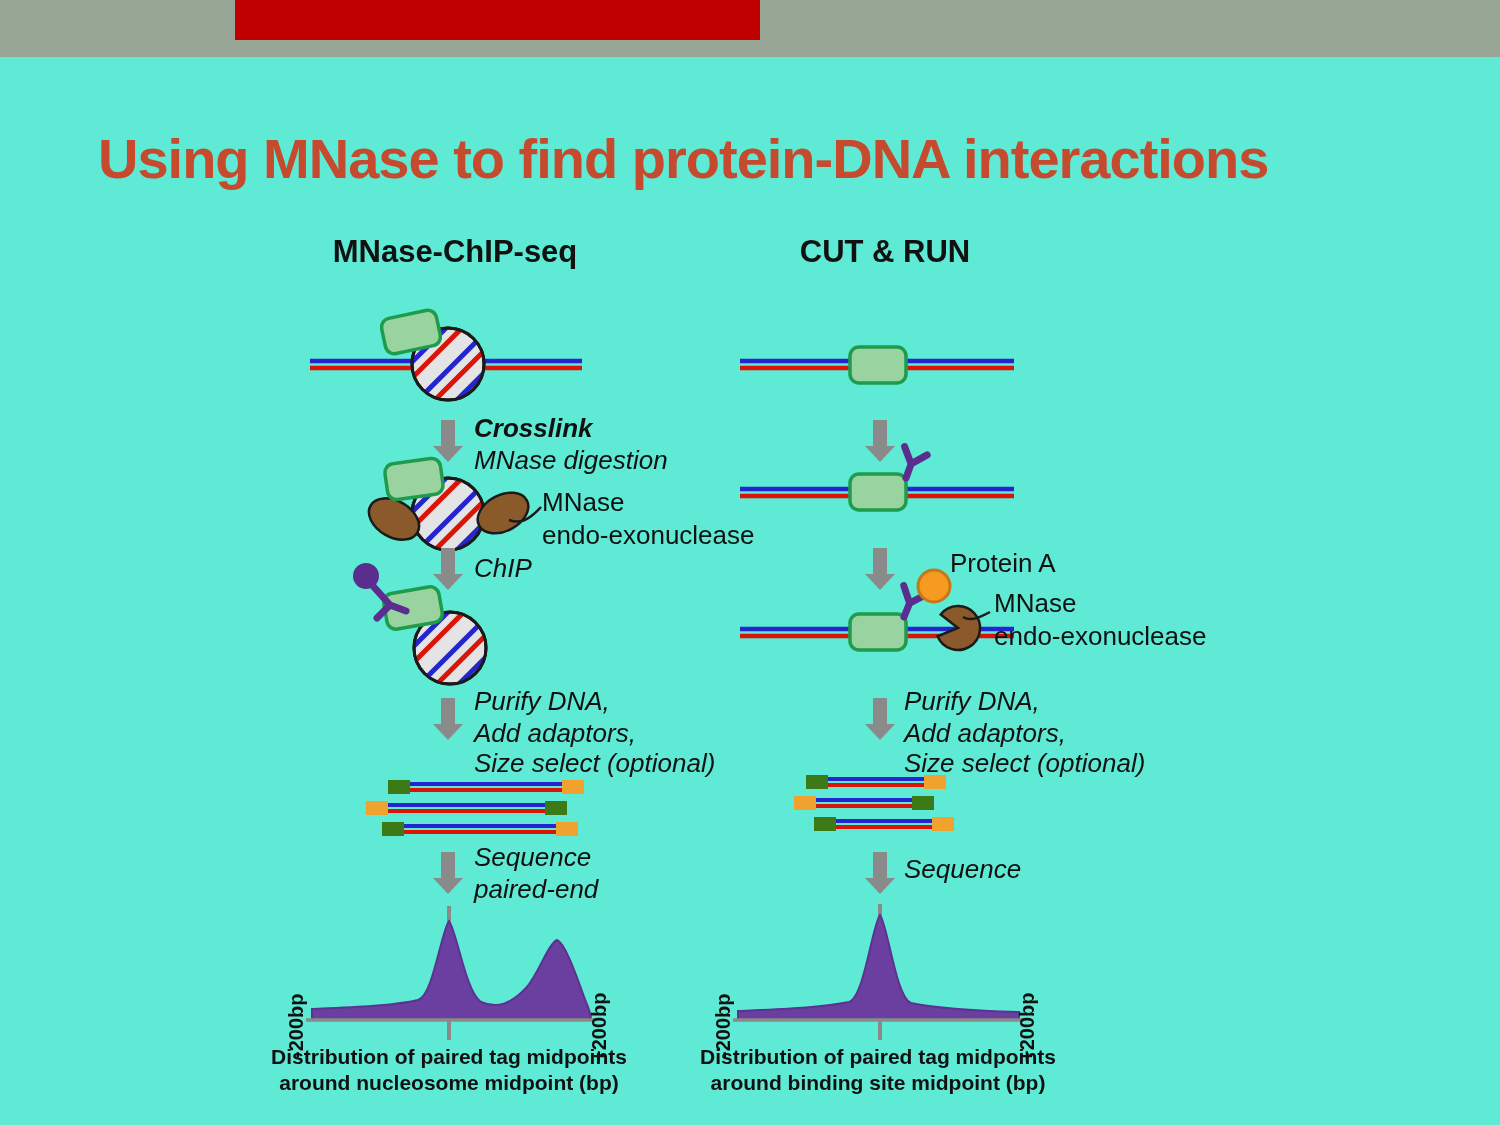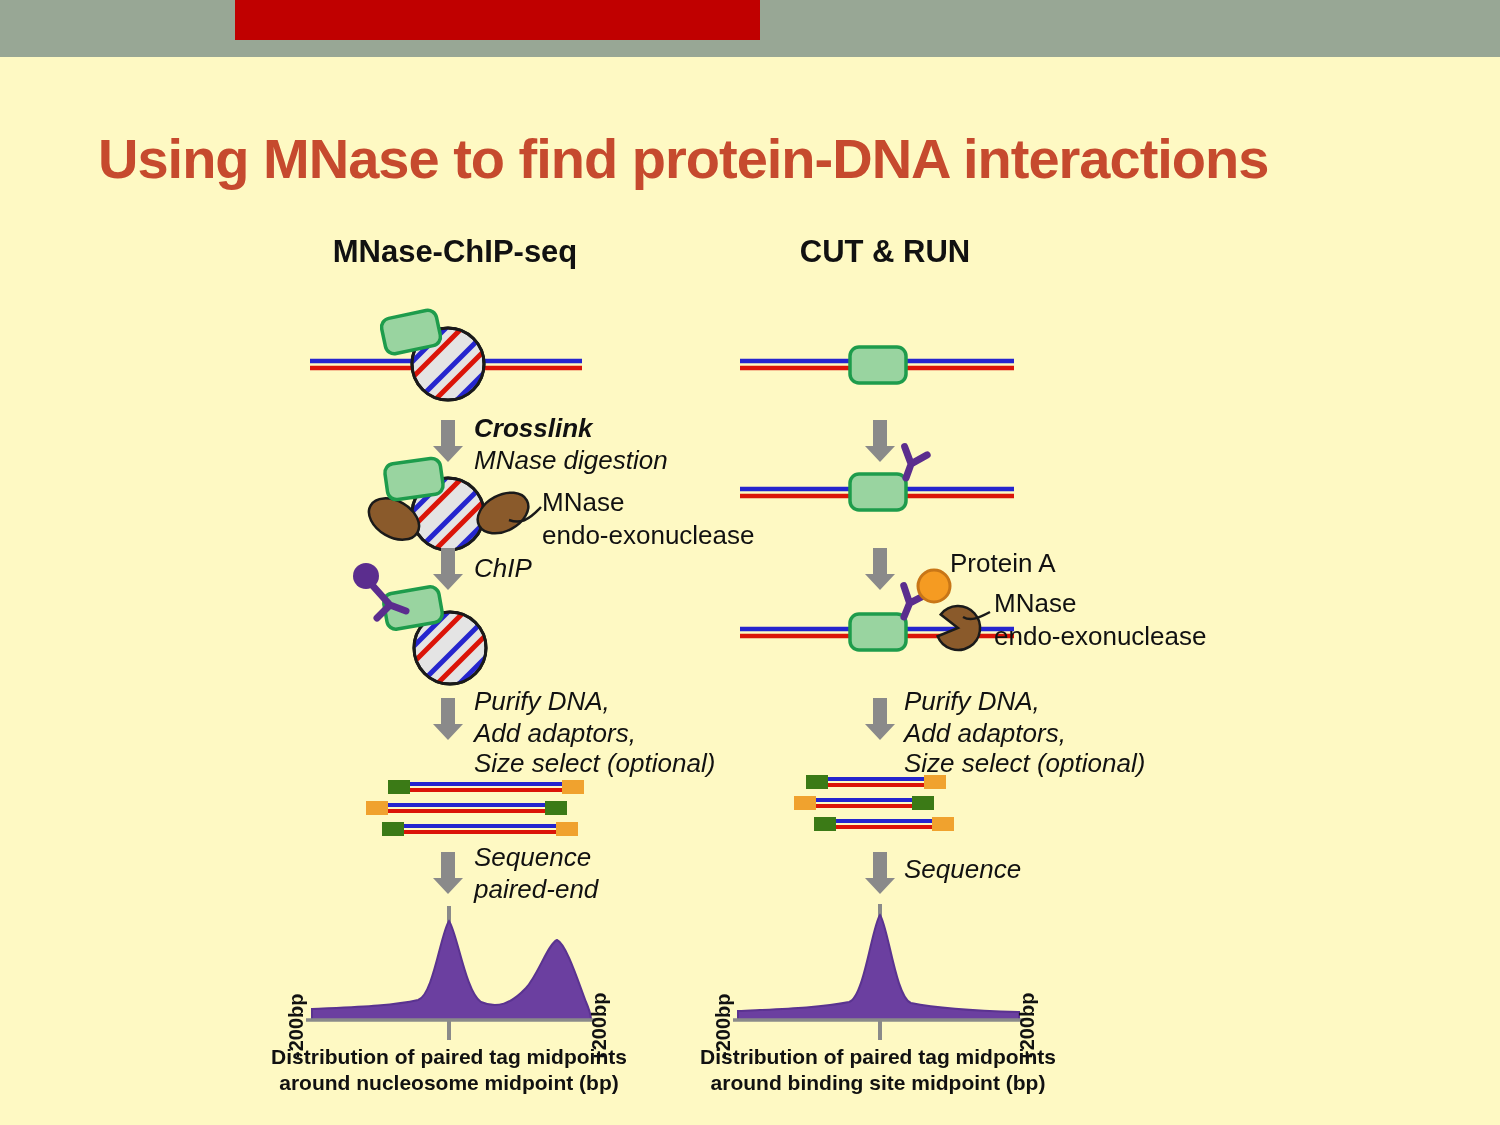--- a/index.html
+++ b/index.html
@@ -1,17 +1,17 @@
 <!DOCTYPE html>
 <html><head>
 <meta charset="utf-8">
 <style>
   html,body{margin:0;padding:0;background:#ffffff;}
   body{width:1500px;height:1125px;position:relative;font-family:"Liberation Sans",sans-serif;}
-  .slide{position:absolute;inset:0;width:1500px;height:1125px;background:#fef9c3;overflow:hidden;}
+  .slide{position:absolute;inset:0;width:1500px;height:1125px;background:#5eead4;overflow:hidden;}
   .topbar{position:absolute;top:0;left:0;width:1500px;height:57px;background:#98A795;}
   .topbar-red{position:absolute;top:0;left:235px;width:525px;height:40px;background:#C00000;}
   .title{position:absolute;left:98px;top:126px;margin:0;font-size:56px;font-weight:700;
          color:#C64A2E;letter-spacing:-1px;white-space:nowrap;}
   svg.diagram{position:absolute;top:0;left:0;}
   svg text{font-family:"Liberation Sans",sans-serif;fill:#111111;}
   .hdr{font-size:31px;font-weight:700;}
   .lbl{font-size:26px;font-style:italic;}
   .lblb{font-size:26px;font-style:italic;font-weight:700;}
   .plain{font-size:26px;}

